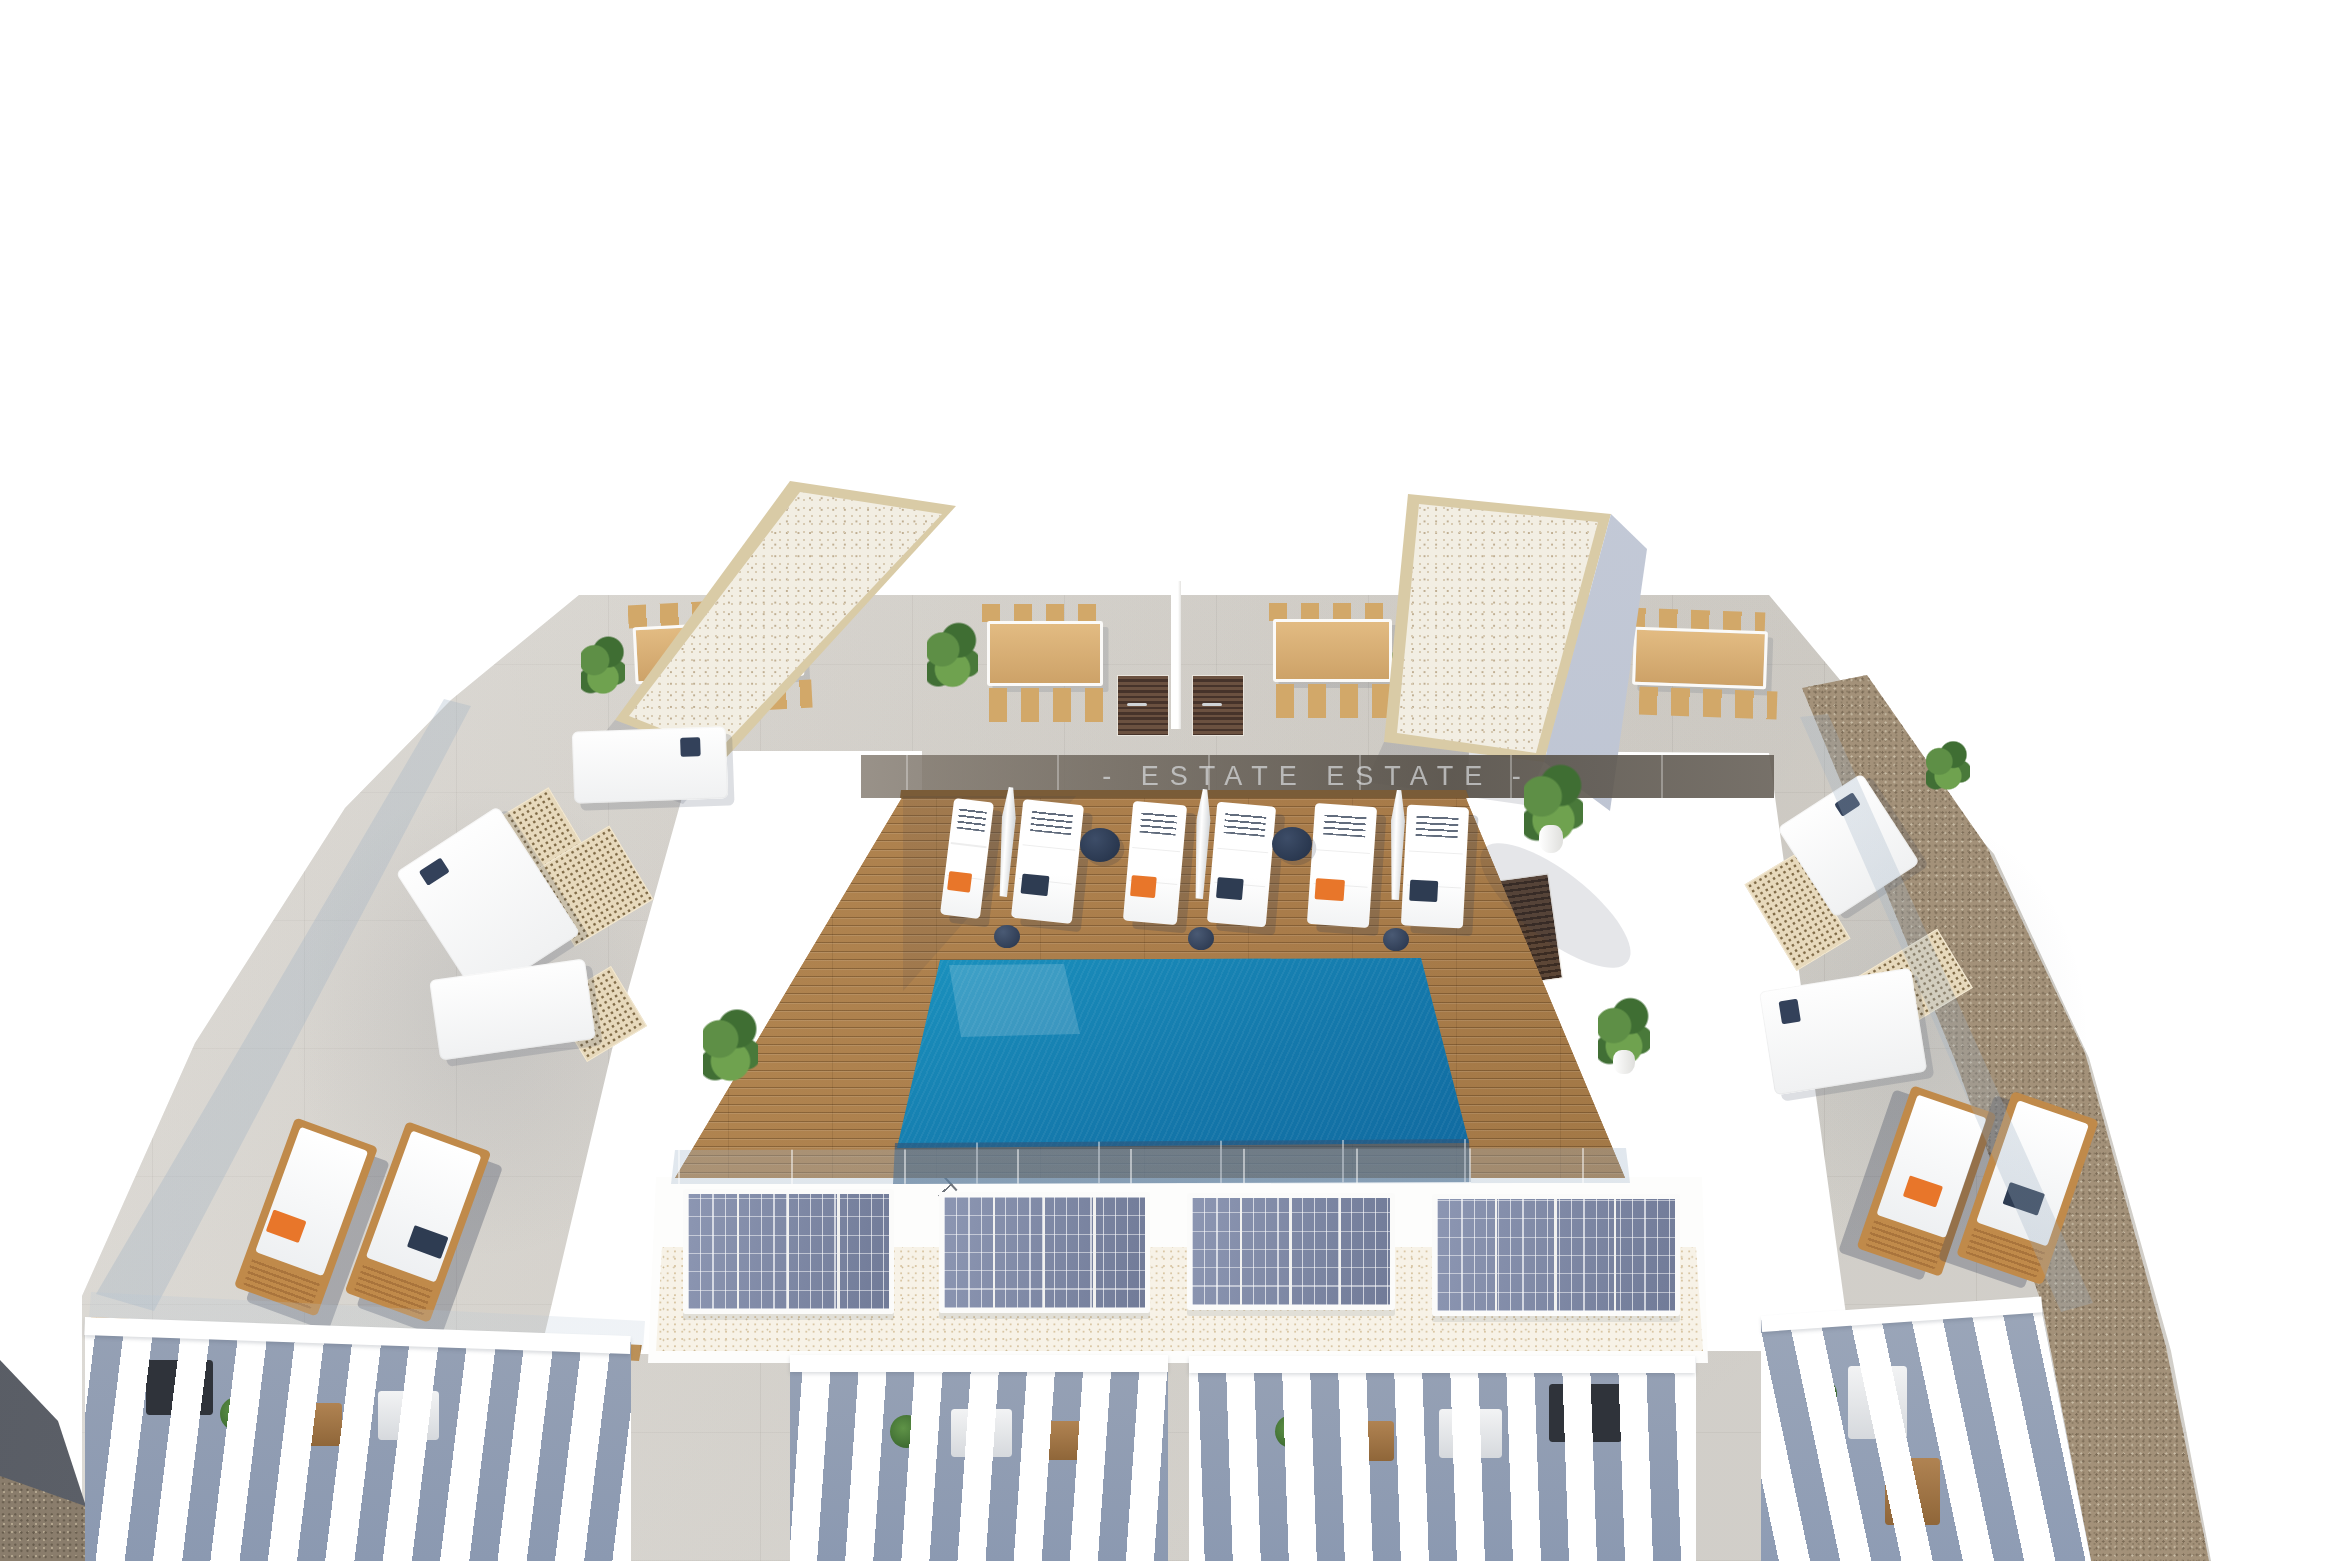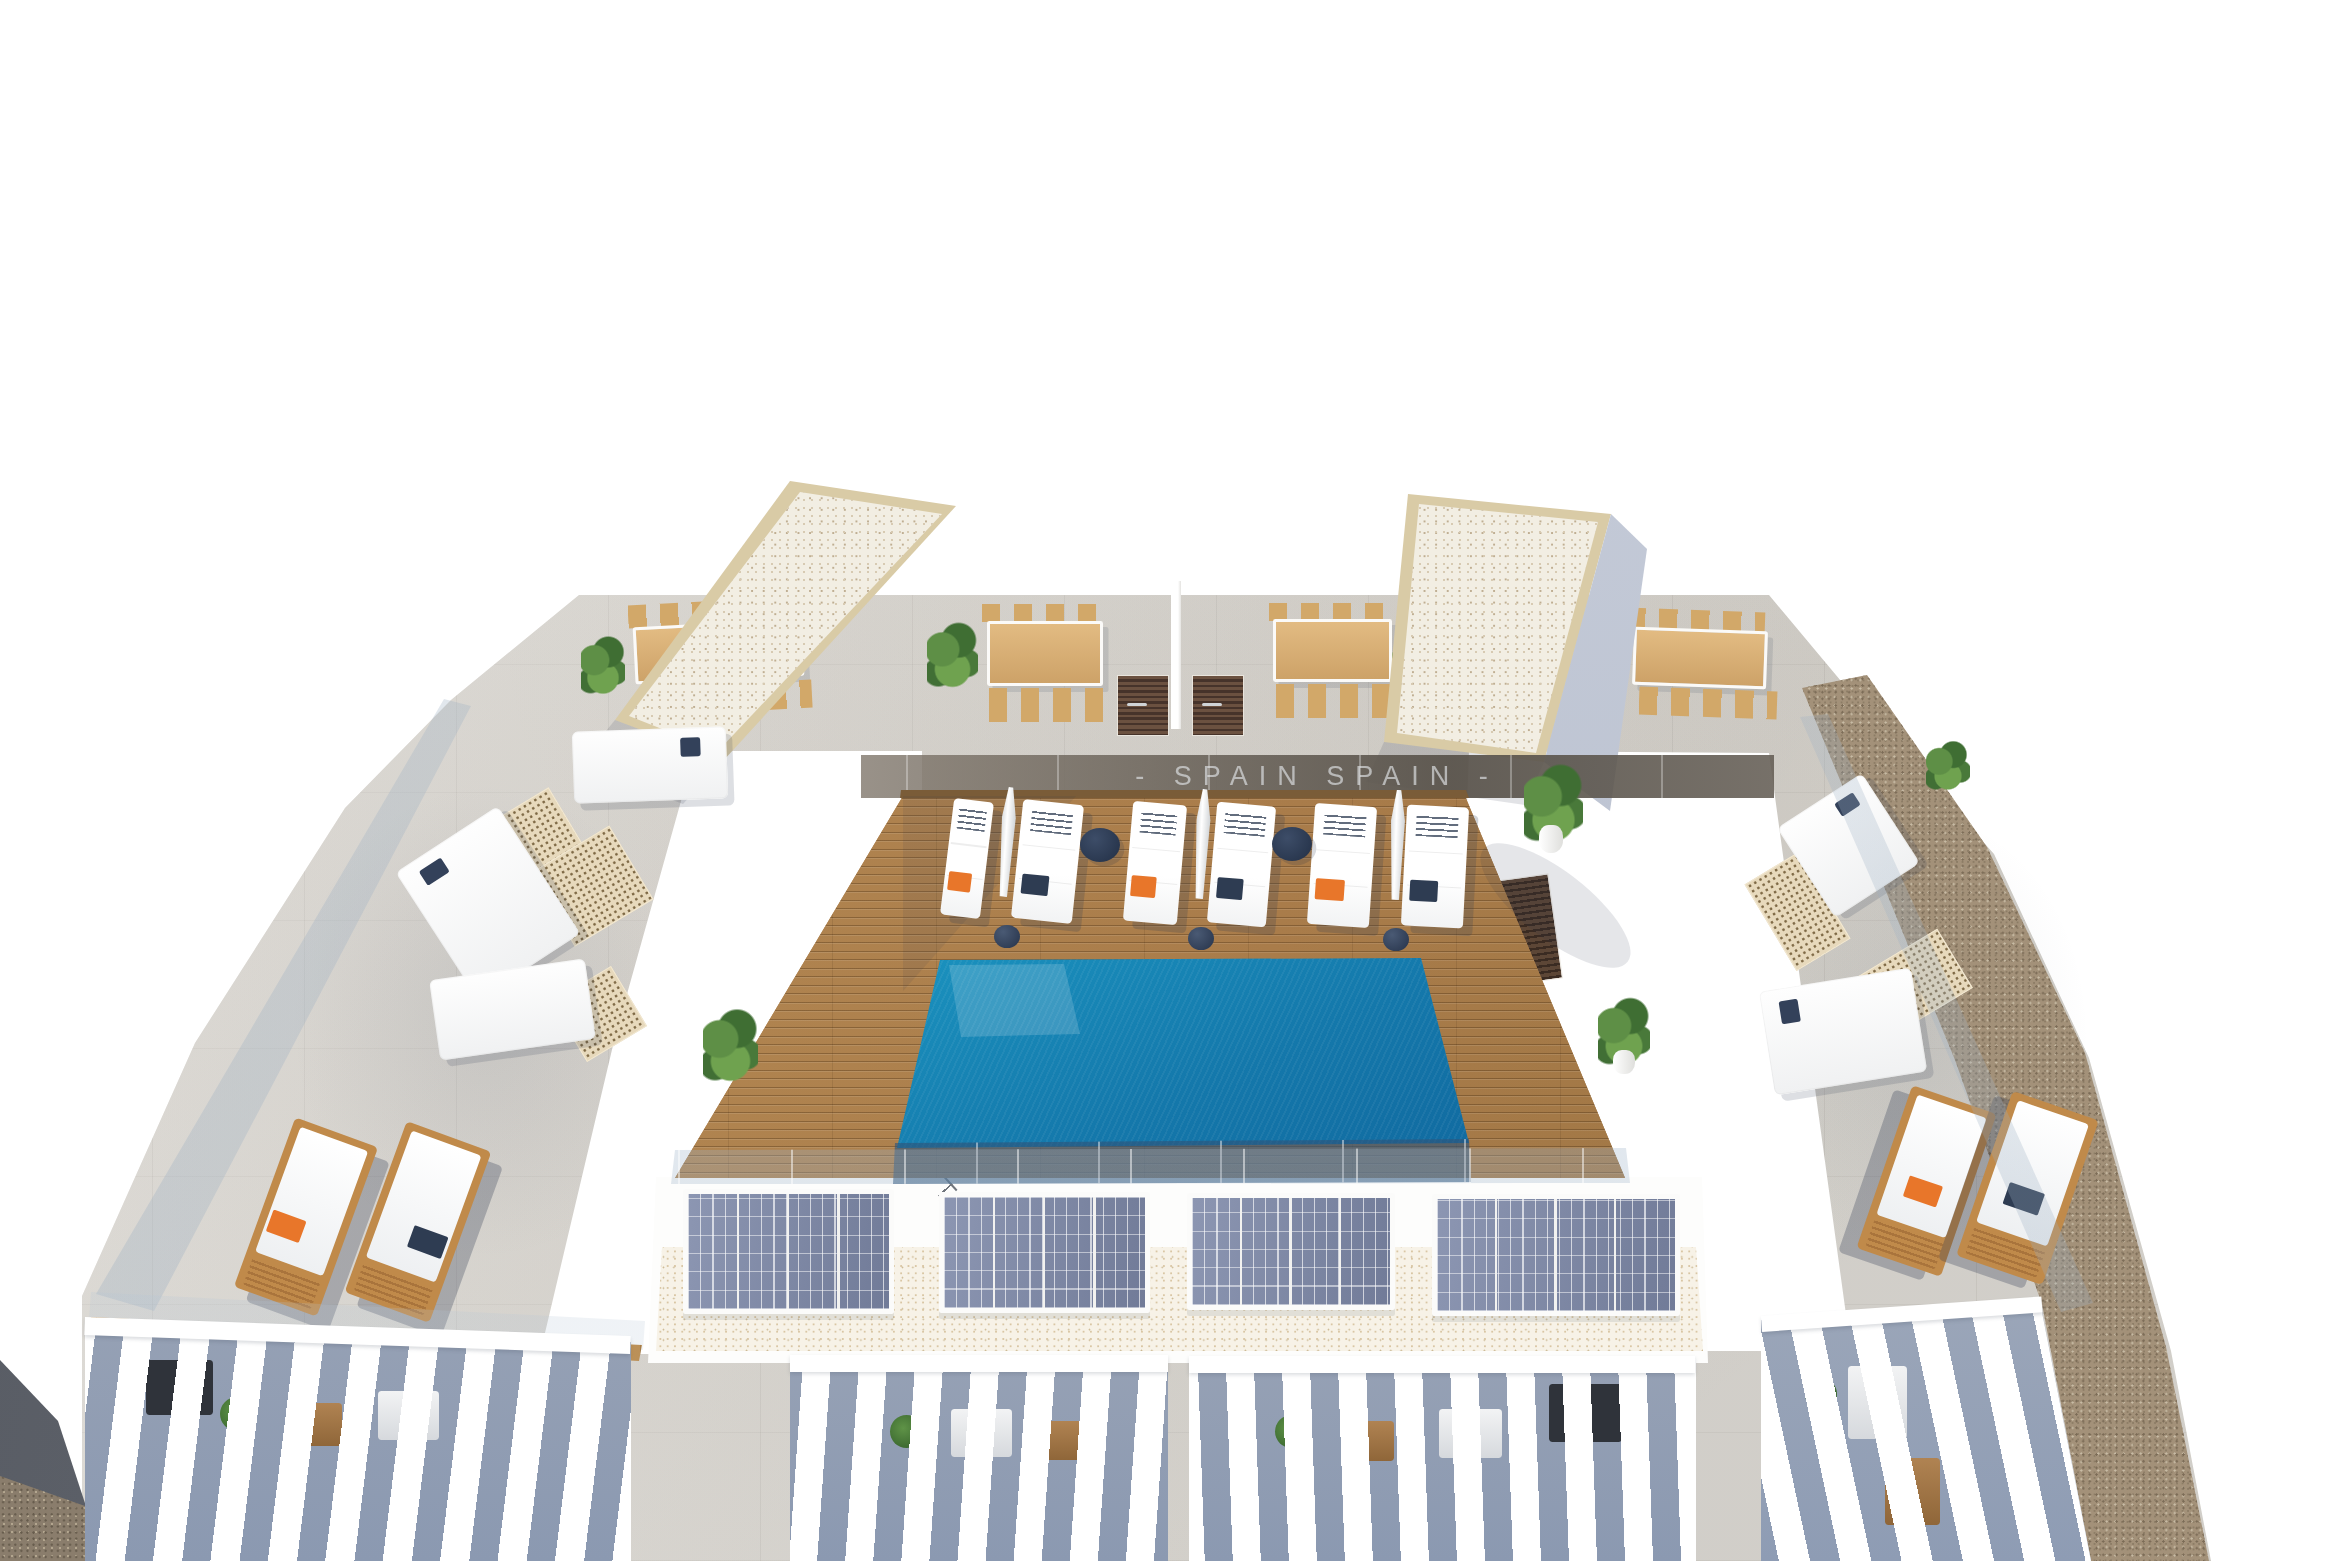--- a/index.html
+++ b/index.html
@@ -267,21 +267,21 @@
 
 <div class="ly tower-border t1b"></div>
 <div class="ly tower-gravel t1g"></div>
 <div class="ly tower-border t2b"></div>
 <div class="ly tower-gravel t2g"></div>
 <div class="ly tower-face t2f"></div>
 <div class="ly tshadow t1s"></div>
 <div class="ly tshadow t2s"></div>
 
 <div class="ly wm-band"></div>
-<div class="wm-text">- SPAIN SPAIN -</div>
+<div class="wm-text">- ESTATE ESTATE -</div>
 
 <div class="ly deck"></div>
 <div class="ly deck-coping"></div>
 <div class="ly deck-shadow1"></div>
 <div class="abs palm-shadow" style="left:1464px;top:872px;width:183px;height:67px;transform:rotate(38deg);"></div>
 <div class="ly pool">
   <div class="ly pool-ripple"></div>
   <div class="ly pool-sparkle"></div>
 </div>
 <div class="ly pool-steps"></div>

